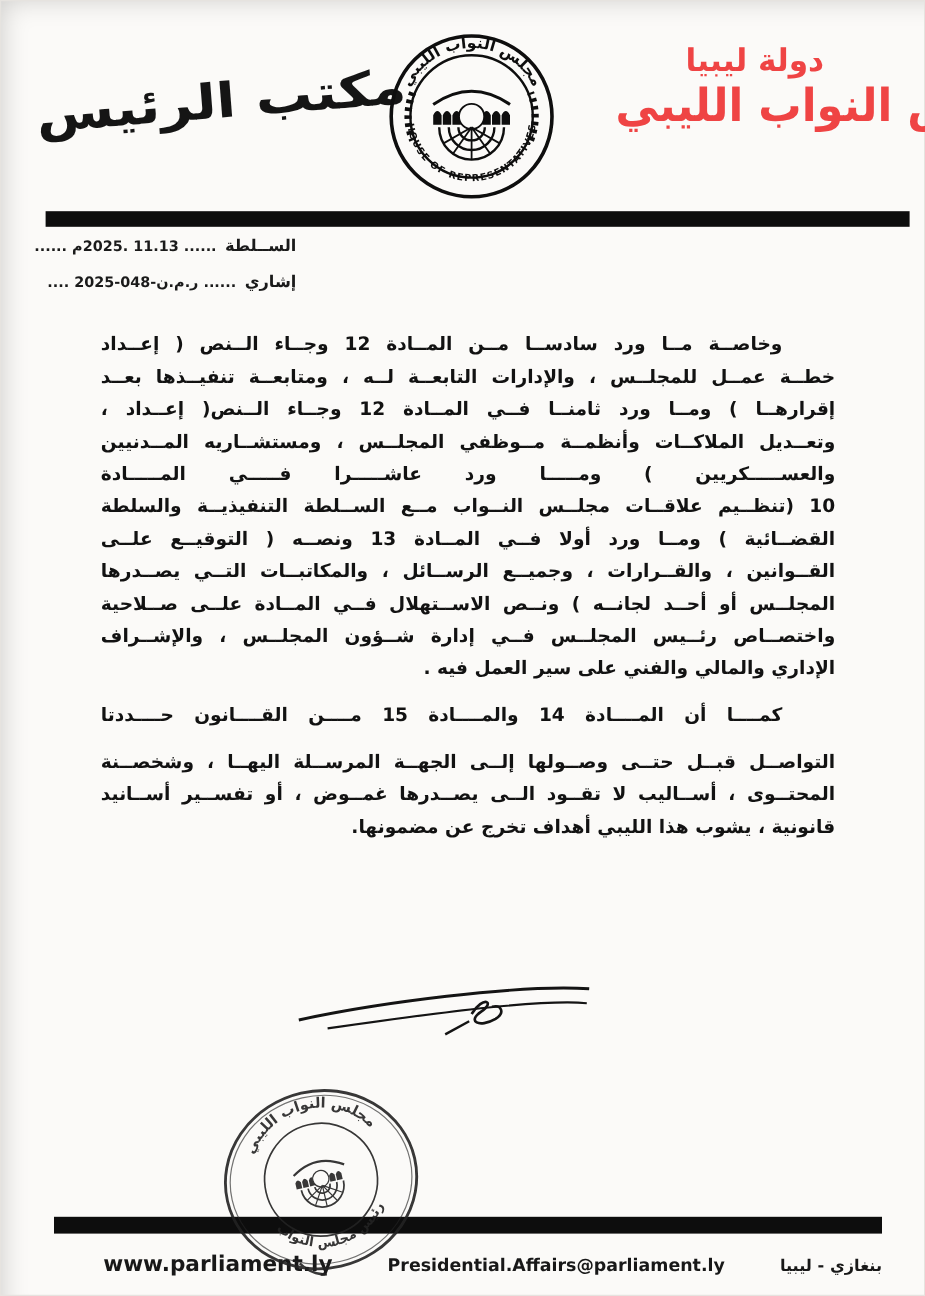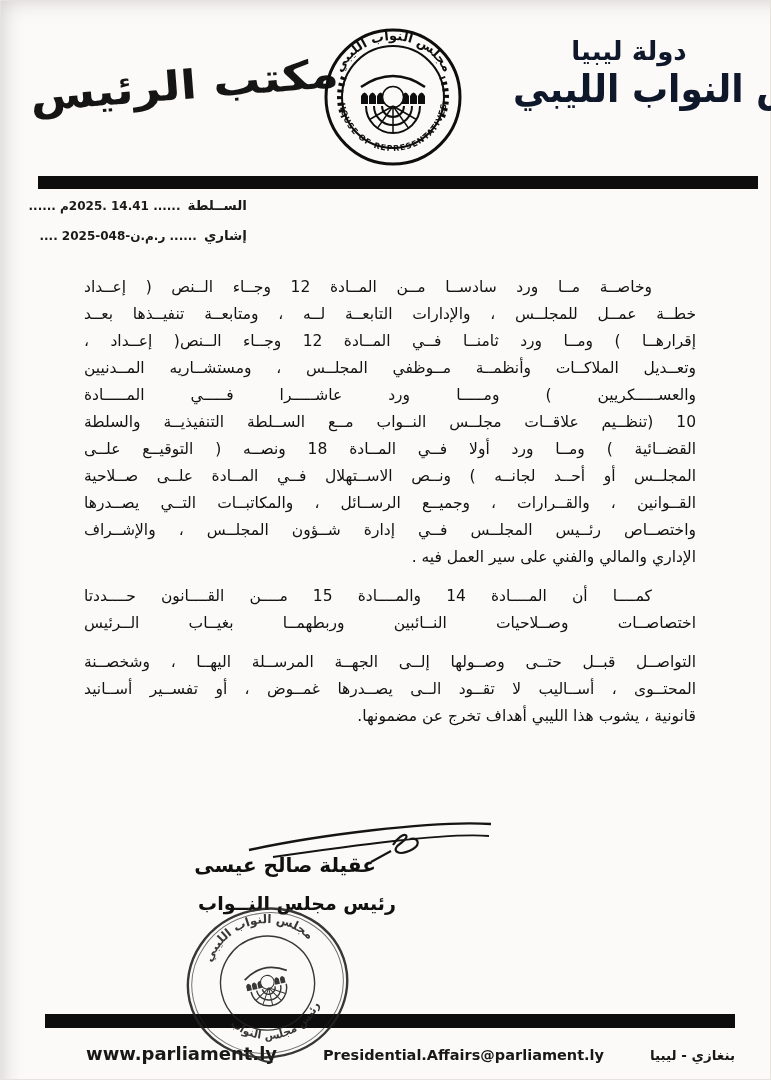--- a/index.html
+++ b/index.html
@@ -8,40 +8,40 @@
     background:#fbfaf8;overflow:hidden;color:#111;
     font-family:"DejaVu Sans","Liberation Sans",sans-serif;
     box-shadow:inset 0 0 0 1px #e6e3df, inset 14px 12px 22px -12px rgba(0,0,0,.18);
   }
   
   .hdr-left{
     position:absolute;left:30px;top:74px;font-size:40px;font-weight:700;
     white-space:nowrap;transform:rotate(-4.5deg) scaleX(1.18);transform-origin:0 50%;
     letter-spacing:1px;color:#151515;
   }
-  .hdr-right{position:absolute;right:26px;top:36px;width:232px;text-align:center;color:#0f172a;}
+  .hdr-right{position:absolute;right:26px;top:36px;width:232px;text-align:center;color:#ef4444;}
   .hdr-right .state{font-size:26px;font-weight:700;margin-bottom:2px;}
   .hdr-right .council{font-size:36px;font-weight:700;white-space:nowrap;transform:scaleY(1.05);}
   .logo{position:absolute;left:322px;top:26px;width:142px;height:142px;}
   .bar{position:absolute;background:#0d0d0d;}
   .top-bar{left:38px;top:176px;width:720px;height:13px;}
   .bottom-bar{left:45px;top:1014px;width:690px;height:14px;z-index:1;}
   
   .meta-row{
     position:absolute;left:45px;width:202px;direction:rtl;display:flex;
     align-items:baseline;gap:7px;font-weight:700;color:#1a1a1a;
   }
   .meta-row.r1{top:197px;}
   .meta-row.r2{top:227px;}
   .mlabel{font-size:13.5px;white-space:nowrap;}
   .mvalue{font-size:12px;white-space:nowrap;letter-spacing:.3px;}
   
   .body{
     position:absolute;left:84px;top:274px;width:612px;direction:rtl;
-    font-size:15.5px;font-weight:400;color:#121212;
+    font-size:15.5px;font-weight:700;color:#121212;
   }
   .para{margin:0 0 12px 0;}
   .bline{line-height:27px;text-align:justify;text-align-last:justify;}
   .bline.first{padding-right:44px;}
   .bline.last{text-align:right;text-align-last:right;}
   
   .sig{position:absolute;left:243px;top:812px;width:252px;height:52px;}
   .sig-name{position:absolute;left:178px;top:853px;width:214px;text-align:center;
     font-size:20px;font-weight:700;direction:rtl;white-space:nowrap;color:#101010;}
   .sig-title{position:absolute;left:192px;top:892px;width:210px;text-align:center;
@@ -94,60 +94,57 @@
 
   <div class="hdr-right">
     <div class="state">دولة ليبيا</div>
     <div class="council">مجلس النواب الليبي</div>
   </div>
 
   <div class="bar top-bar"></div>
 
   <div class="meta-row r1">
     <span class="mlabel">الســلطة</span>
-    <bdo dir="ltr" class="mvalue">...... م2025. 14.41 ......</bdo>
+    <bdo dir="ltr" class="mvalue">...... م2025. 11.13 ......</bdo>
   </div>
   <div class="meta-row r2">
     <span class="mlabel">إشاري</span>
     <bdo dir="ltr" class="mvalue">.... 2025-048-ن.م.ر ......</bdo>
   </div>
 
   <div class="body">
       <div class="para">
         <div class="bline first">وخاصــة مــا ورد سادســا مــن المــادة 12 وجــاء الــنص ( إعــداد</div>
         <div class="bline">خطــة عمــل للمجلــس ، والإدارات التابعــة لــه ، ومتابعــة تنفيــذها بعــد</div>
         <div class="bline">إقرارهــا ) ومــا ورد ثامنــا فــي المــادة 12 وجــاء الــنص( إعــداد ،</div>
         <div class="bline">وتعــديل الملاكــات وأنظمــة مــوظفي المجلــس ، ومستشــاريه المــدنيين</div>
         <div class="bline">والعســـــكريين ) ومـــــا ورد عاشـــــرا فـــــي المـــــادة</div>
         <div class="bline">10 (تنظــيم علاقــات مجلــس النــواب مــع الســلطة التنفيذيــة والسلطة</div>
-        <div class="bline">القضــائية ) ومــا ورد أولا فــي المــادة 18 ونصــه ( التوقيــع علــى</div>
+        <div class="bline">القضــائية ) ومــا ورد أولا فــي المــادة 13 ونصــه ( التوقيــع علــى</div>
+        <div class="bline">القــوانين ، والقــرارات ، وجميــع الرســائل ، والمكاتبــات التــي يصــدرها</div>
         <div class="bline">المجلــس أو أحــد لجانــه ) ونــص الاســتهلال فــي المــادة علــى صــلاحية</div>
-        <div class="bline">القــوانين ، والقــرارات ، وجميــع الرســائل ، والمكاتبــات التــي يصــدرها</div>
         <div class="bline">واختصــاص رئــيس المجلــس فــي إدارة شــؤون المجلــس ، والإشــراف</div>
         <div class="bline last">الإداري والمالي والفني على سير العمل فيه .</div>
       </div>
       <div class="para">
         <div class="bline first">كمــــا أن المــــادة 14 والمــــادة 15 مــــن القــــانون حــــددتا</div>
-        <div class="bline">اختصاصــات وصــلاحيات النــائبين وربطهمــا بغيــاب الــرئيس</div>
       </div>
       <div class="para">
         <div class="bline">التواصــل قبــل حتــى وصــولها إلــى الجهــة المرســلة اليهــا ، وشخصــنة</div>
         <div class="bline">المحتــوى ، أســاليب لا تقــود الــى يصــدرها غمــوض ، أو تفســير أســانيد</div>
         <div class="bline last">قانونية ، يشوب هذا الليبي أهداف تخرج عن مضمونها.</div>
       </div>
     </div>
 
   <svg class="sig" viewBox="0 0 252 52">
     <path d="M 6,38 C 70,24 190,8 248,12" fill="none" stroke="#141414" stroke-width="2.4"></path>
     <path d="M 30,45 C 100,35 205,20 246,24" fill="none" stroke="#141414" stroke-width="1.8"></path>
     <path d="M 150,33 c 10,-16 20,-10 8,-2 c -12,8 -2,14 12,6 c 8,-5 5,-12 -3,-10" fill="none" stroke="#141414" stroke-width="2.2"></path>
     <path d="M 128,50 l 20,-11" fill="none" stroke="#141414" stroke-width="2"></path>
   </svg>
-  <div class="sig-name">عقيلة صالح عيسى</div>
-  <div class="sig-title">رئيس مجلس النــواب</div>
 
   <div class="stamp">
     <svg viewBox="0 0 170 160" width="170" height="160">
       <defs>
         <path id="st-top" d="M 25,78 A 60,60 0 0 1 145,78"></path>
         <path id="st-bot" d="M 29,78 A 56,56 0 0 0 141,78"></path>
       </defs>
       <ellipse cx="85" cy="78" rx="80" ry="74" fill="none" stroke="#232323" stroke-width="2.4"></ellipse>
       <ellipse cx="85" cy="78" rx="76" ry="70" fill="none" stroke="#232323" stroke-width="1" opacity=".7"></ellipse>
       <circle cx="85" cy="78" r="47" fill="none" stroke="#232323" stroke-width="1.4"></circle>

